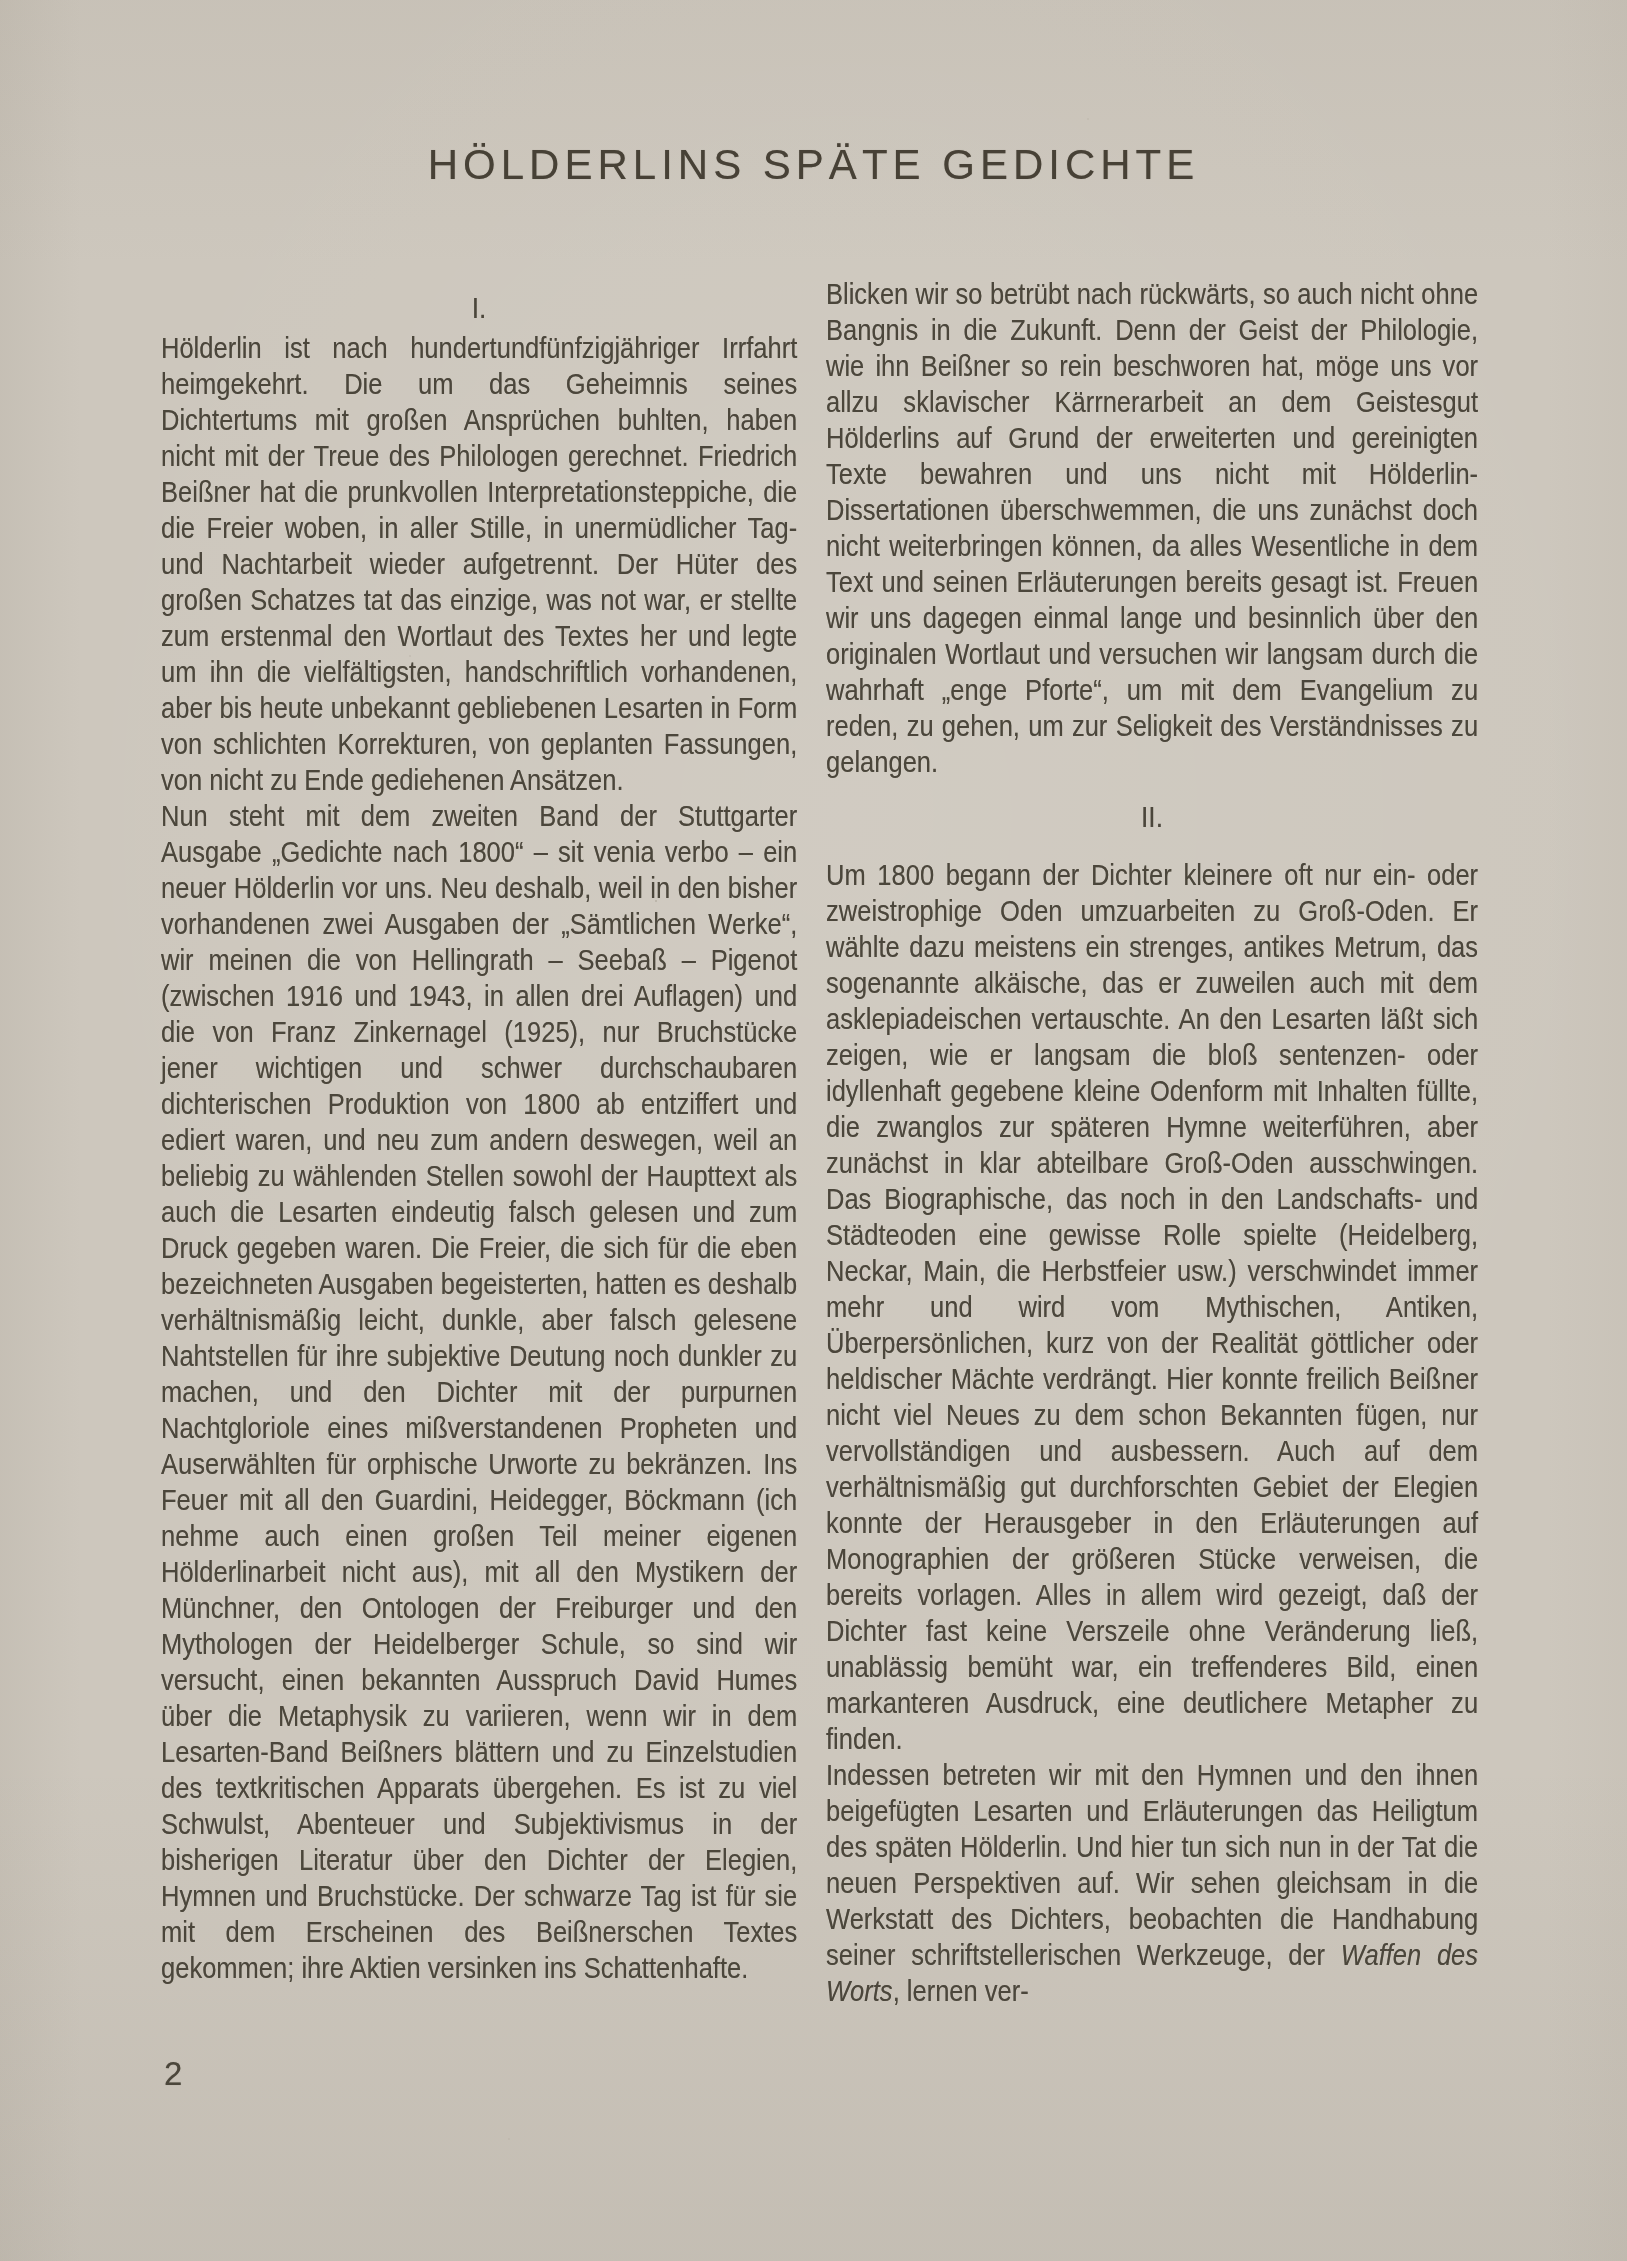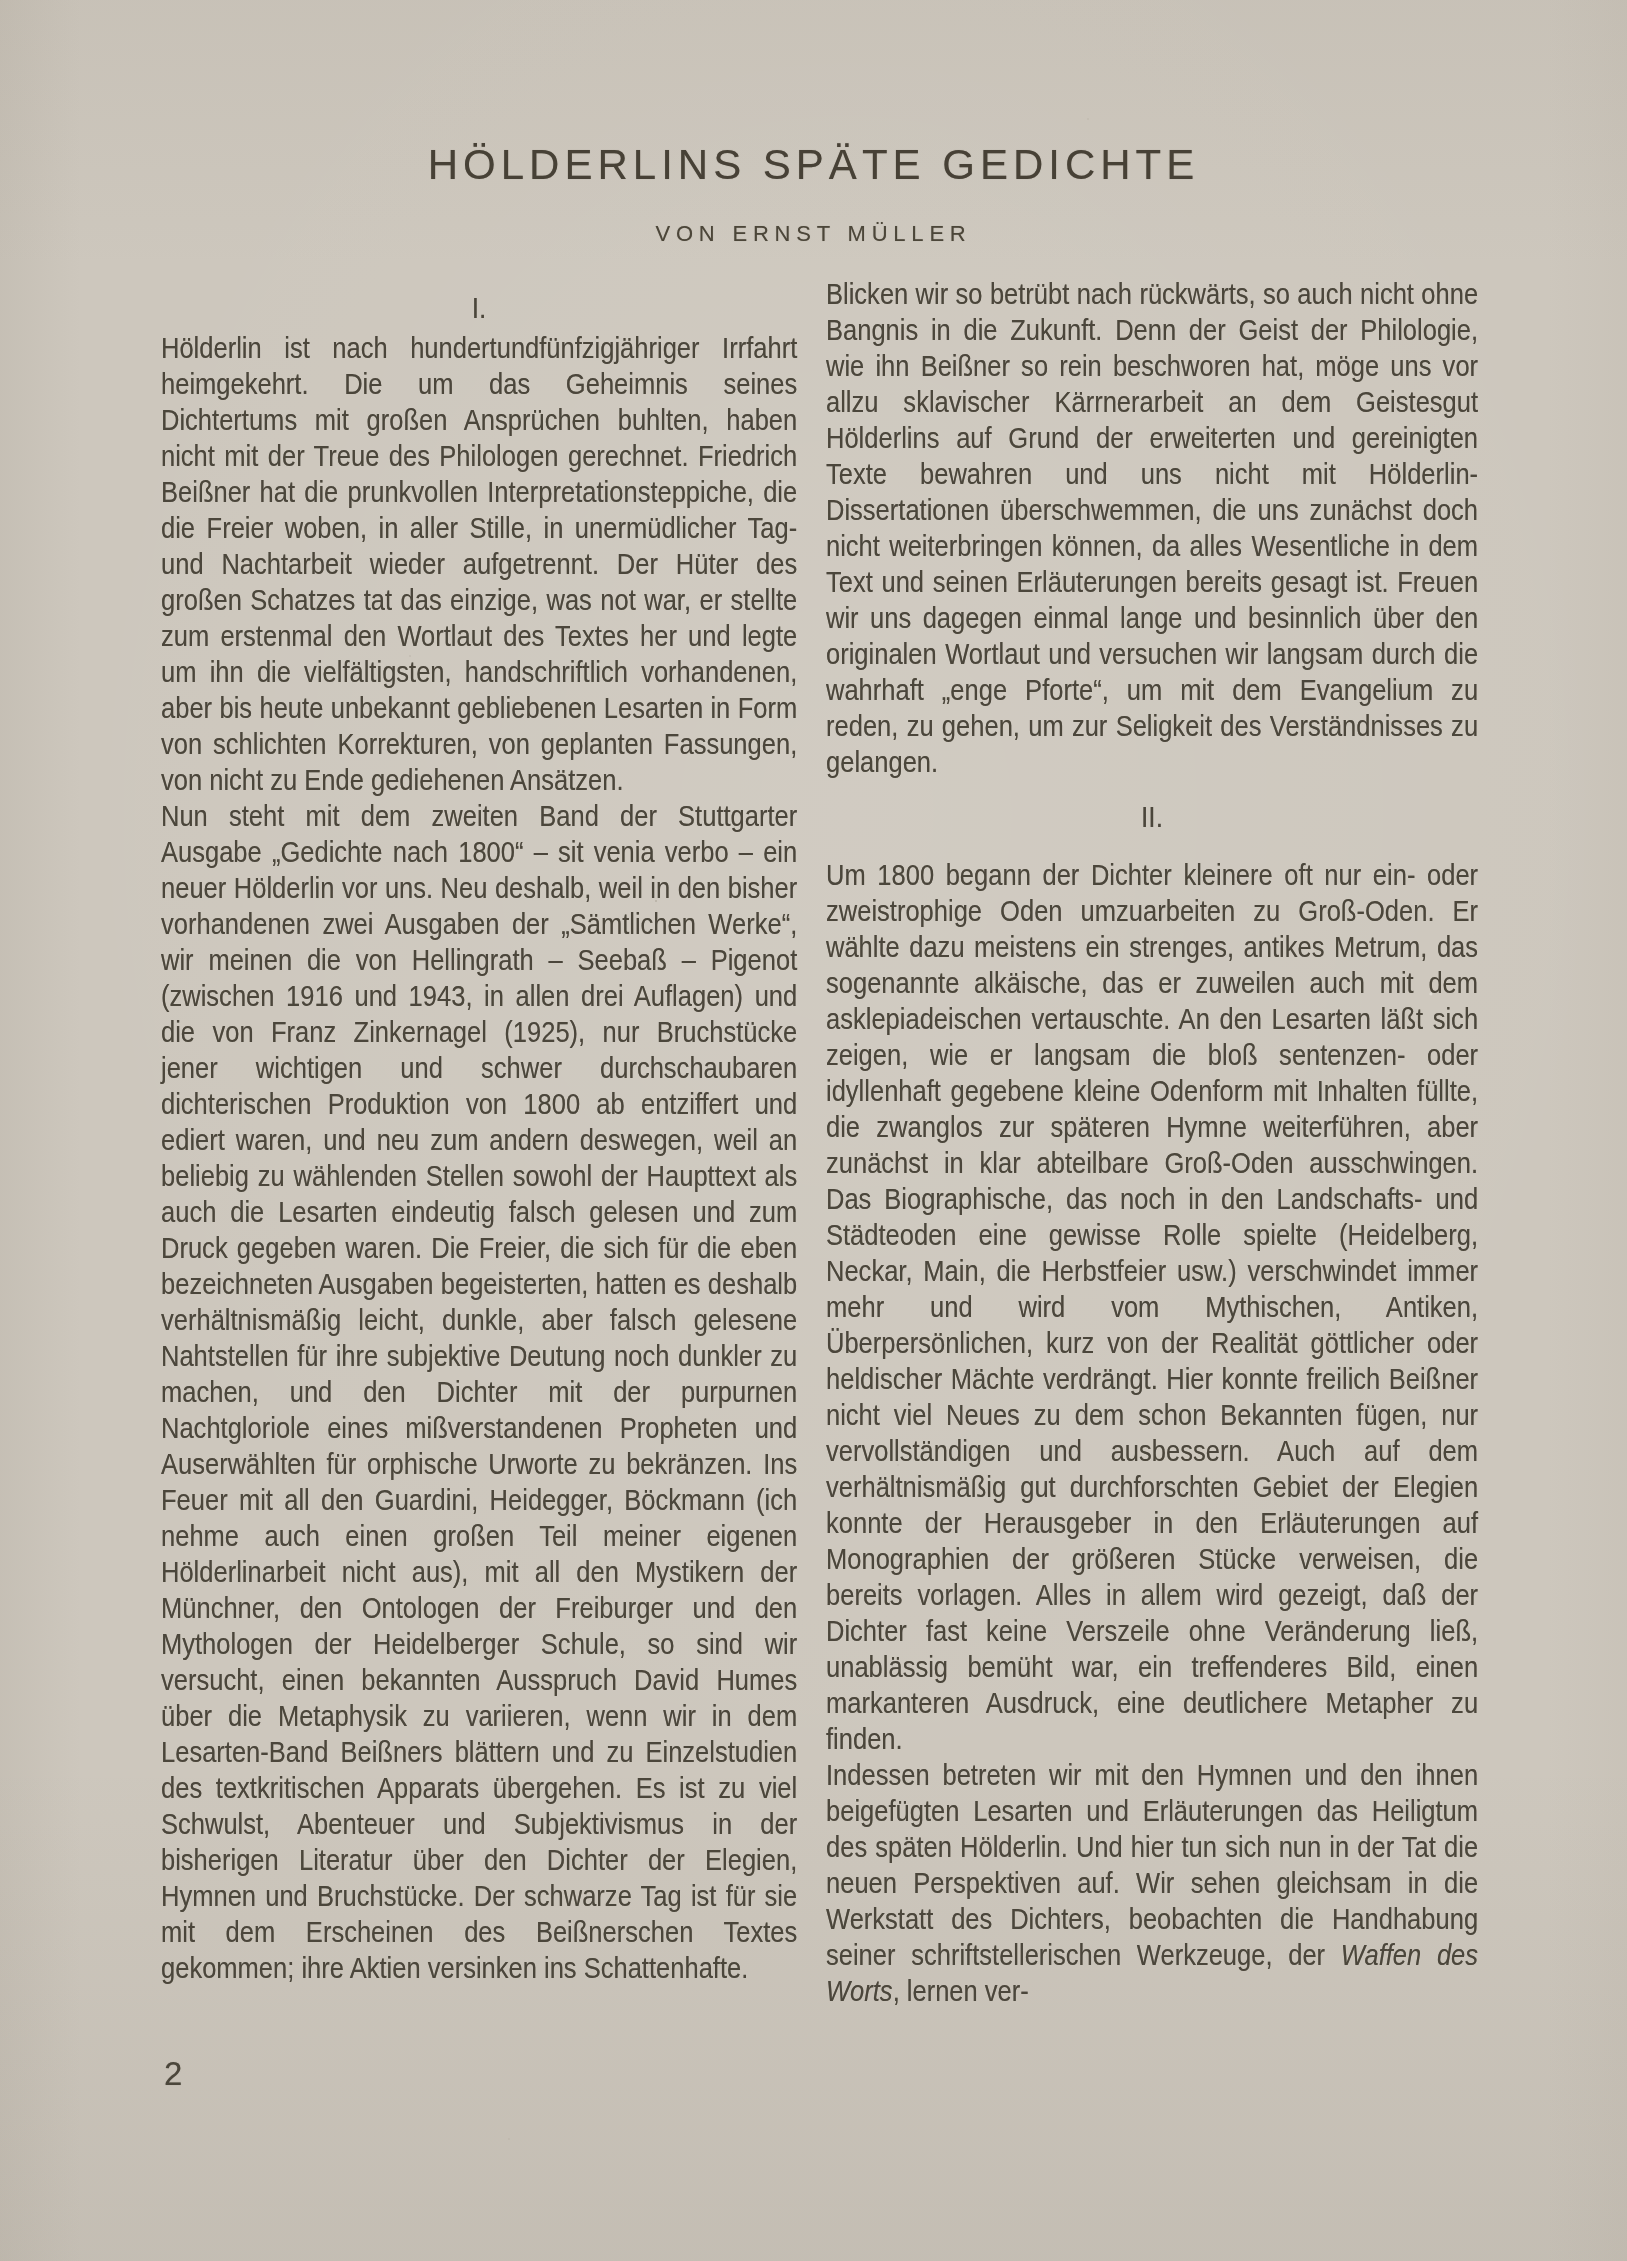--- a/index.html
+++ b/index.html
@@ -82,21 +82,20 @@
     text-shadow: 0 0 0.7px rgba(72,66,55,0.45);
   }
 </style>
 </head>
 <body>
 
 <div class="page">
 
   <h1 class="page-title">HÖLDERLINS SPÄTE GEDICHTE</h1>
 
-  <div class="byline">VON ERNST MÜLLER</div>
 
   <div class="column col-left">
     <div class="col-inner">
       <div class="section-heading">I.</div>
       <p class="body-para">Hölderlin ist nach hundertundfünfzigjähriger Irrfahrt heimgekehrt. Die um das Geheimnis seines Dichtertums mit großen Ansprüchen buhlten, haben nicht mit der Treue des Philologen gerechnet. Friedrich Beißner hat die prunkvollen Interpretationsteppiche, die die Freier woben, in aller Stille, in unermüdlicher Tag- und Nachtarbeit wieder aufgetrennt. Der Hüter des großen Schatzes tat das einzige, was not war, er stellte zum erstenmal den Wortlaut des Textes her und legte um ihn die vielfältigsten, handschriftlich vorhandenen, aber bis heute unbekannt gebliebenen Lesarten in Form von schlichten Korrekturen, von geplanten Fassungen, von nicht zu Ende gediehenen Ansätzen.</p>
       <p class="body-para">Nun steht mit dem zweiten Band der Stuttgarter Ausgabe „Gedichte nach 1800“ – sit venia verbo – ein neuer Hölderlin vor uns. Neu deshalb, weil in den bisher vorhandenen zwei Ausgaben der „Sämtlichen Werke“, wir meinen die von Hellingrath – Seebaß – Pigenot (zwischen 1916 und 1943, in allen drei Auflagen) und die von Franz Zinkernagel (1925), nur Bruchstücke jener wichtigen und schwer durchschaubaren dichterischen Produktion von 1800 ab entziffert und ediert waren, und neu zum andern deswegen, weil an beliebig zu wählenden Stellen sowohl der Haupttext als auch die Lesarten eindeutig falsch gelesen und zum Druck gegeben waren. Die Freier, die sich für die eben bezeichneten Ausgaben begeisterten, hatten es deshalb verhältnismäßig leicht, dunkle, aber falsch gelesene Nahtstellen für ihre subjektive Deutung noch dunkler zu machen, und den Dichter mit der purpurnen Nachtgloriole eines mißverstandenen Propheten und Auserwählten für orphische Urworte zu bekränzen. Ins Feuer mit all den Guardini, Heidegger, Böckmann (ich nehme auch einen großen Teil meiner eigenen Hölderlinarbeit nicht aus), mit all den Mystikern der Münchner, den Ontologen der Freiburger und den Mythologen der Heidelberger Schule, so sind wir versucht, einen bekannten Ausspruch David Humes über die Metaphysik zu variieren, wenn wir in dem Lesarten-Band Beißners blättern und zu Einzelstudien des textkritischen Apparats übergehen. Es ist zu viel Schwulst, Abenteuer und Subjektivismus in der bisherigen Literatur über den Dichter der Elegien, Hymnen und Bruchstücke. Der schwarze Tag ist für sie mit dem Erscheinen des Beißnerschen Textes gekommen; ihre Aktien versinken ins Schattenhafte.</p>
     </div>
   </div>
 
   <div class="column col-right">

